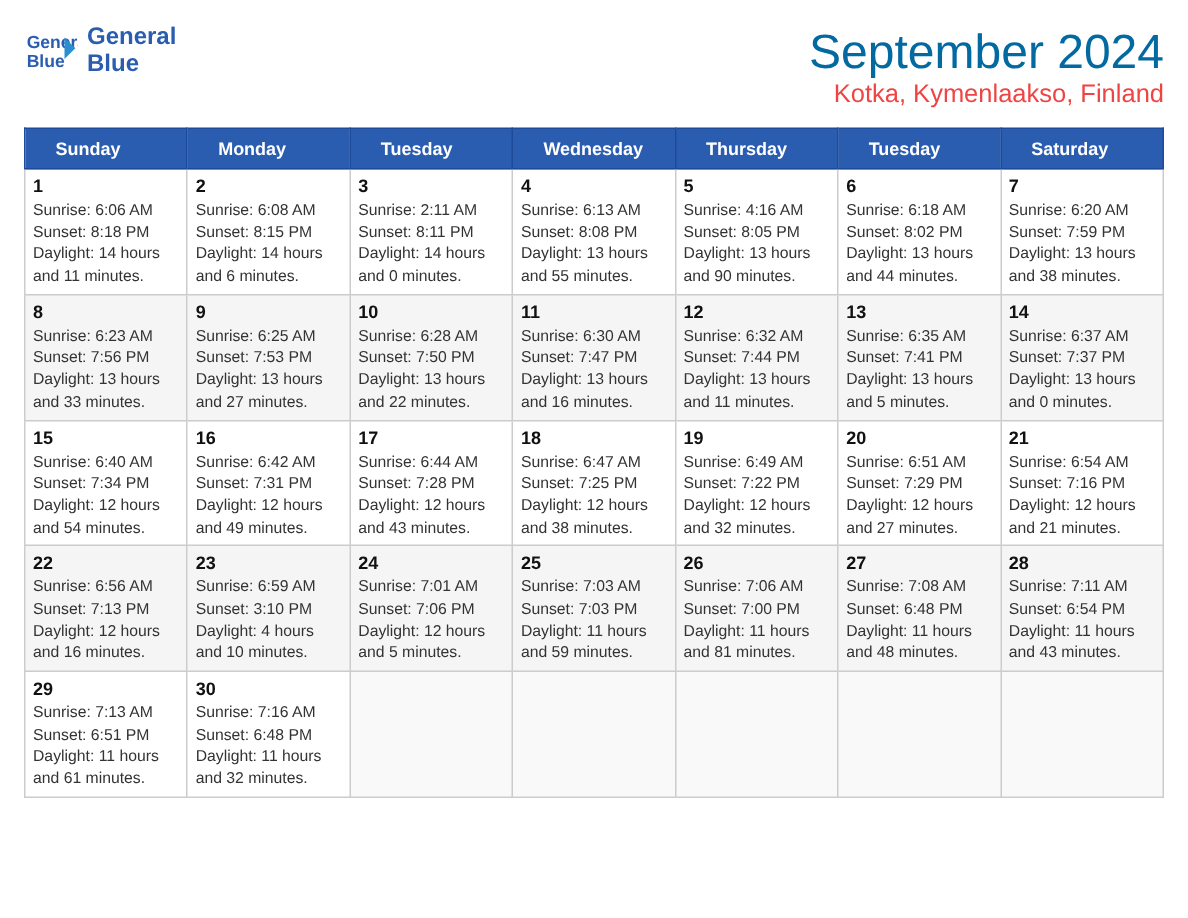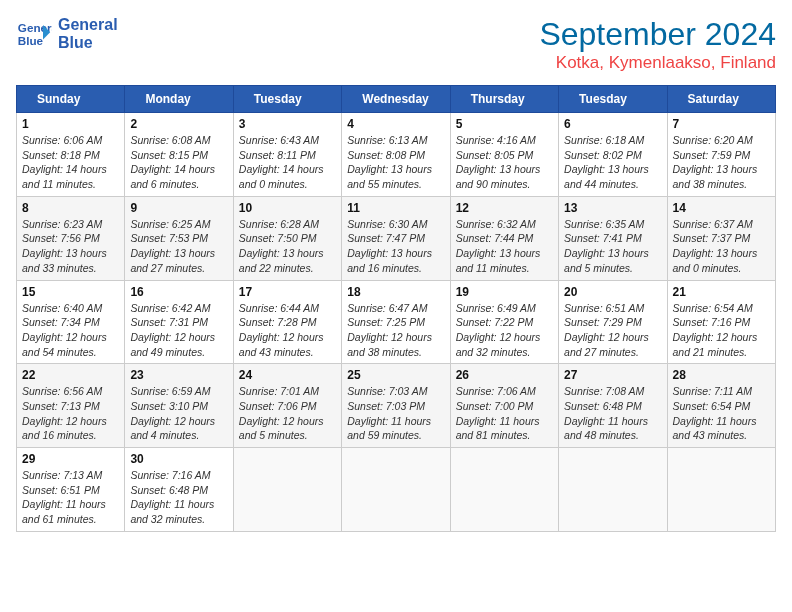--- a/index.html
+++ b/index.html
@@ -65,21 +65,20 @@
     .day-num {
       font-size: 12px;
       font-weight: bold;
       display: block;
       margin-bottom: 2px;
       color: #111;
     }
     .day-info {
       color: #333;
       line-height: 1.4;
-      font-style: italic;
     }
     .empty-cell {
       background: #f9f9f9 !important;
     }
   </style>
 </head>
 <body>
 
 <div class="header">
   <div class="logo">
@@ -125,21 +124,21 @@
         <span class="day-num">2</span>
         <div class="day-info">
           <div>Sunrise: 6:08 AM</div>
           <div>Sunset: 8:15 PM</div>
           <div>Daylight: 14 hours and 6 minutes.</div>
         </div>
       </td>
         <td>
         <span class="day-num">3</span>
         <div class="day-info">
-          <div>Sunrise: 6:43 AM</div>
+          <div>Sunrise: 2:11 AM</div>
           <div>Sunset: 8:11 PM</div>
           <div>Daylight: 14 hours and 0 minutes.</div>
         </div>
       </td>
         <td>
         <span class="day-num">4</span>
         <div class="day-info">
           <div>Sunrise: 6:13 AM</div>
           <div>Sunset: 8:08 PM</div>
           <div>Daylight: 13 hours and 55 minutes.</div>
@@ -293,21 +292,21 @@
           <div>Sunrise: 6:56 AM</div>
           <div>Sunset: 7:13 PM</div>
           <div>Daylight: 12 hours and 16 minutes.</div>
         </div>
       </td>
         <td>
         <span class="day-num">23</span>
         <div class="day-info">
           <div>Sunrise: 6:59 AM</div>
           <div>Sunset: 3:10 PM</div>
-          <div>Daylight: 12 hours and 4 minutes.</div>
+          <div>Daylight: 4 hours and 10 minutes.</div>
         </div>
       </td>
         <td>
         <span class="day-num">24</span>
         <div class="day-info">
           <div>Sunrise: 7:01 AM</div>
           <div>Sunset: 7:06 PM</div>
           <div>Daylight: 12 hours and 5 minutes.</div>
         </div>
       </td>

